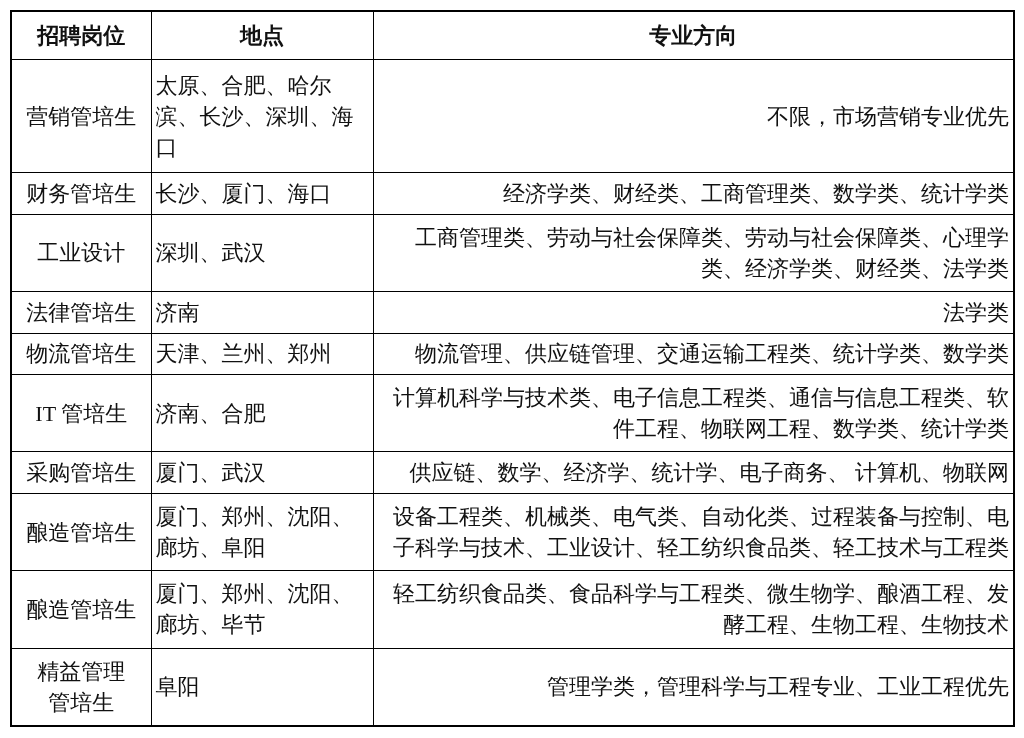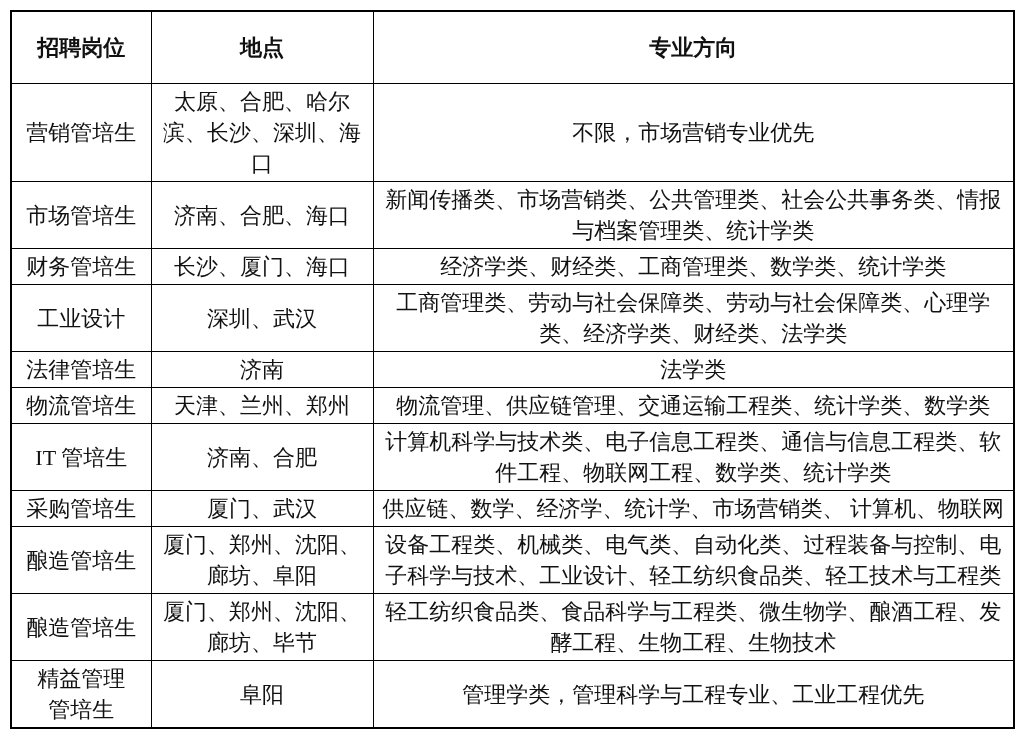--- a/index.html
+++ b/index.html
@@ -33,33 +33,33 @@
     font-size: 22px;
     line-height: 31px;
     vertical-align: middle;
     padding: 2px 4px;
     overflow: hidden;
   }
   table.recruit th {
     font-weight: bold;
     text-align: center;
     height: 37px;
-    padding: 20px 4px;
+    padding: 8px 4px;
   }
   td.cell-pos {
     text-align: center;
     white-space: pre-line;
     padding: 2px 5px;
   }
   td.cell-loc {
-    text-align: center;
+    text-align: left;
     padding: 2px 11px;
   }
   td.cell-maj {
-    text-align: center;
+    text-align: right;
     padding: 2px 10px 2px 8px;
   }
 </style>
 </head>
 <body>
 
 <div class="page">
   <table class="recruit">
     <colgroup>
       <col class="c-pos">
@@ -71,25 +71,20 @@
         <th>招聘岗位</th>
         <th>地点</th>
         <th>专业方向</th>
       </tr>
     </thead>
     <tbody>
       <tr>
         <td class="cell-pos">营销管培生</td>
         <td class="cell-loc">太原、合肥、哈尔滨、长沙、深圳、海口</td>
         <td class="cell-maj">不限，市场营销专业优先</td>
-      </tr>
-      <tr>
-        <td class="cell-pos">市场管培生</td>
-        <td class="cell-loc">济南、合肥、海口</td>
-        <td class="cell-maj">新闻传播类、市场营销类、公共管理类、社会公共事务类、情报与档案管理类、统计学类</td>
       </tr>
       <tr>
         <td class="cell-pos">财务管培生</td>
         <td class="cell-loc">长沙、厦门、海口</td>
         <td class="cell-maj">经济学类、财经类、工商管理类、数学类、统计学类</td>
       </tr>
       <tr>
         <td class="cell-pos">工业设计</td>
         <td class="cell-loc">深圳、武汉</td>
         <td class="cell-maj">工商管理类、劳动与社会保障类、劳动与社会保障类、心理学类、经济学类、财经类、法学类</td>
@@ -105,21 +100,21 @@
         <td class="cell-maj">物流管理、供应链管理、交通运输工程类、统计学类、数学类</td>
       </tr>
       <tr>
         <td class="cell-pos">IT 管培生</td>
         <td class="cell-loc">济南、合肥</td>
         <td class="cell-maj">计算机科学与技术类、电子信息工程类、通信与信息工程类、软件工程、物联网工程、数学类、统计学类</td>
       </tr>
       <tr>
         <td class="cell-pos">采购管培生</td>
         <td class="cell-loc">厦门、武汉</td>
-        <td class="cell-maj">供应链、数学、经济学、统计学、市场营销类、 计算机、物联网</td>
+        <td class="cell-maj">供应链、数学、经济学、统计学、电子商务、 计算机、物联网</td>
       </tr>
       <tr>
         <td class="cell-pos">酿造管培生</td>
         <td class="cell-loc">厦门、郑州、沈阳、廊坊、阜阳</td>
         <td class="cell-maj">设备工程类、机械类、电气类、自动化类、过程装备与控制、电子科学与技术、工业设计、轻工纺织食品类、轻工技术与工程类</td>
       </tr>
       <tr>
         <td class="cell-pos">酿造管培生</td>
         <td class="cell-loc">厦门、郑州、沈阳、廊坊、毕节</td>
         <td class="cell-maj">轻工纺织食品类、食品科学与工程类、微生物学、酿酒工程、发酵工程、生物工程、生物技术</td>

